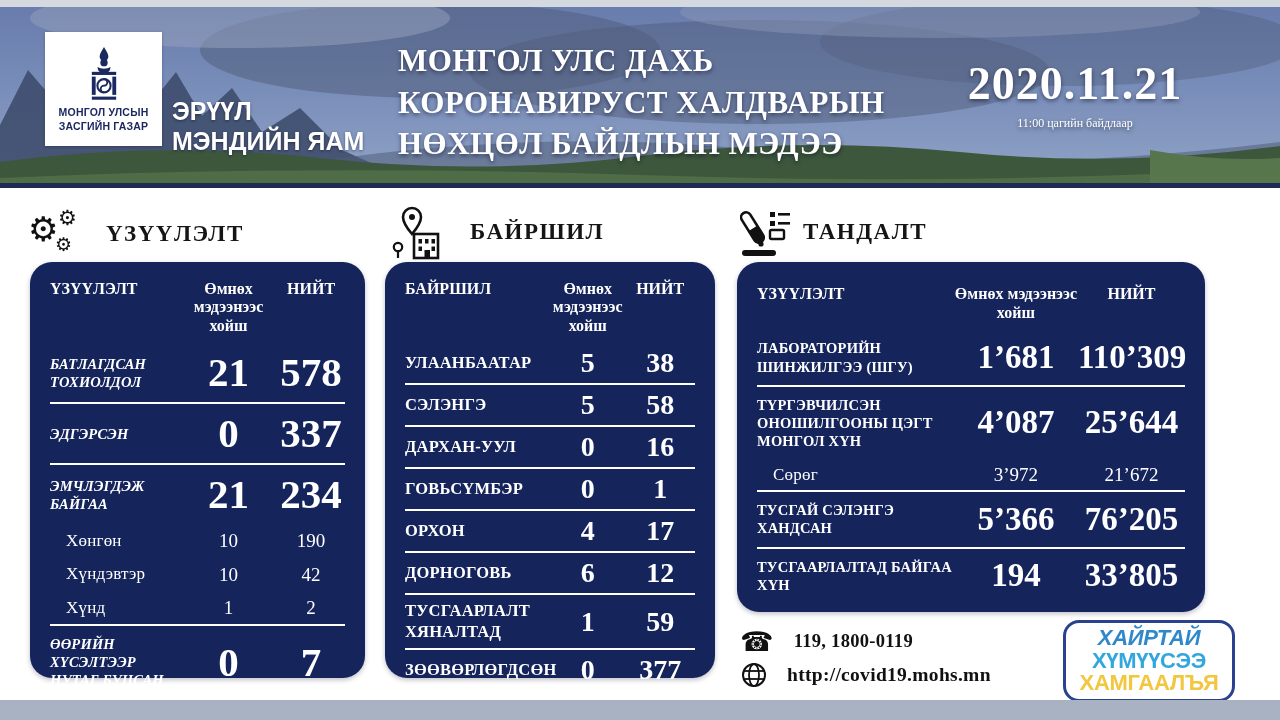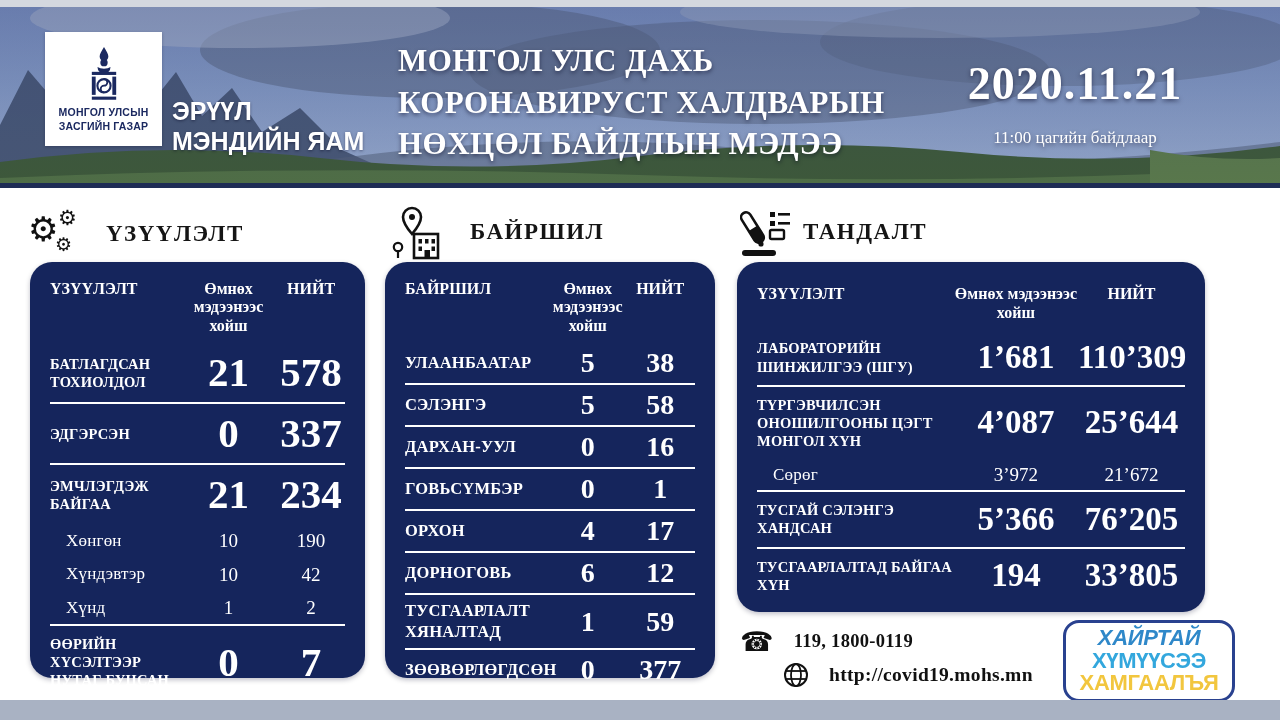--- a/index.html
+++ b/index.html
@@ -19,21 +19,21 @@
              box-shadow:0 1px 3px rgba(0,0,30,.25);}
   .logo-text{font-family:"Liberation Sans",sans-serif;font-weight:bold;font-size:10.5px;line-height:1.25;
              color:#1b2960;text-align:center;letter-spacing:.2px;}
   .ministry{position:absolute;left:172px;top:97px;font-family:"Liberation Sans",sans-serif;
             font-weight:bold;color:#ffffff;font-size:25px;line-height:1.18;text-shadow:0 1px 3px rgba(0,0,30,.45);}
   .main-title{position:absolute;left:398px;top:40px;color:#ffffff;font-weight:bold;font-size:31px;
               line-height:1.34;letter-spacing:.5px;text-shadow:0 2px 4px rgba(0,0,30,.5);}
   .date-block{position:absolute;left:940px;top:60px;width:270px;text-align:center;color:#ffffff;
               text-shadow:0 2px 4px rgba(0,0,30,.5);}
   .date-big{font-size:46px;font-weight:bold;letter-spacing:1px;line-height:1.05;}
-  .date-sub{font-size:17px;margin-top:20px;}
+  .date-sub{font-size:12px;margin-top:8px;}
 
   
   .section-head{position:absolute;display:flex;align-items:center;gap:26px;color:#151515;}
   .section-title{font-size:23px;font-weight:bold;letter-spacing:1.5px;}
   .icon-box{width:52px;height:52px;position:relative;color:#111;}
   .gear{position:absolute;font-family:"DejaVu Sans",sans-serif;color:#111;line-height:1;}
 
   
   .panel{position:absolute;background:#15255c;border-radius:22px;color:#fff;
          padding:12px 20px;box-sizing:border-box;box-shadow:0 2px 5px rgba(0,0,40,.25);}
@@ -47,21 +47,21 @@
   .p1 .row,{grid-template-columns:44% 33% 23%;}
   .p1 .row{grid-template-columns:44% 33% 23%;}
   .p2 .row{grid-template-columns:50% 26% 24%;}
   .p3 .row{grid-template-columns:46% 29% 25%;}
   .row .lbl{font-weight:bold;line-height:1.25;letter-spacing:.2px;}
   .row .num{text-align:center;font-weight:bold;line-height:1.0;}
 
   .row.major:not(:first-child),.row.plain:not(:first-child){border-top:2.5px solid #ffffff;}
 
   .p1 .row.major{padding:9px 0;}
-  .p1 .row.major .lbl{font-size:14.5px;}
+  .p1 .row.major .lbl{font-size:14.5px;font-style:italic;}
   .p1 .row.major .num{font-size:41px;}
   .p1 .row.sub{padding:6px 0;}
   .p2 .row.plain{padding:6px 0;}
   .p2 .row.plain .lbl{font-size:16.5px;}
   .p2 .row.plain .num{font-size:28px;}
   .p3 .row.major{padding:9px 0;}
   .p3 .row.major .lbl{font-size:14.5px;}
   .p3 .row.major .num{font-size:33px;}
   .p3 .row.sub{padding:5px 0;}
   .row.sub .lbl{font-weight:normal;font-size:17px;padding-left:16px;}
@@ -314,21 +314,21 @@
     <div class="num total">33’805</div>
   </div>
       </div>
   </div>
 
   <div class="contact" style="left:740px;top:628px;">
     <span class="phone-glyph">☎</span>
     <span class="txt">119, 1800-0119</span>
   </div>
 
-  <div class="contact" style="left:783px;top:662px;text-align:right;">
+  <div class="contact" style="left:741px;top:662px;text-align:right;">
     <svg width="26" height="26" viewBox="0 0 26 26">
       <circle cx="13" cy="13" r="11" fill="none" stroke="#111" stroke-width="2"></circle>
       <ellipse cx="13" cy="13" rx="5" ry="11" fill="none" stroke="#111" stroke-width="1.8"></ellipse>
       <line x1="2.5" y1="9" x2="23.5" y2="9" stroke="#111" stroke-width="1.8"></line>
       <line x1="2.5" y1="17" x2="23.5" y2="17" stroke="#111" stroke-width="1.8"></line>
     </svg>
     <span class="txt" style="font-size:19.5px;">http://covid19.mohs.mn</span>
   </div>
 
   <div class="badge">

